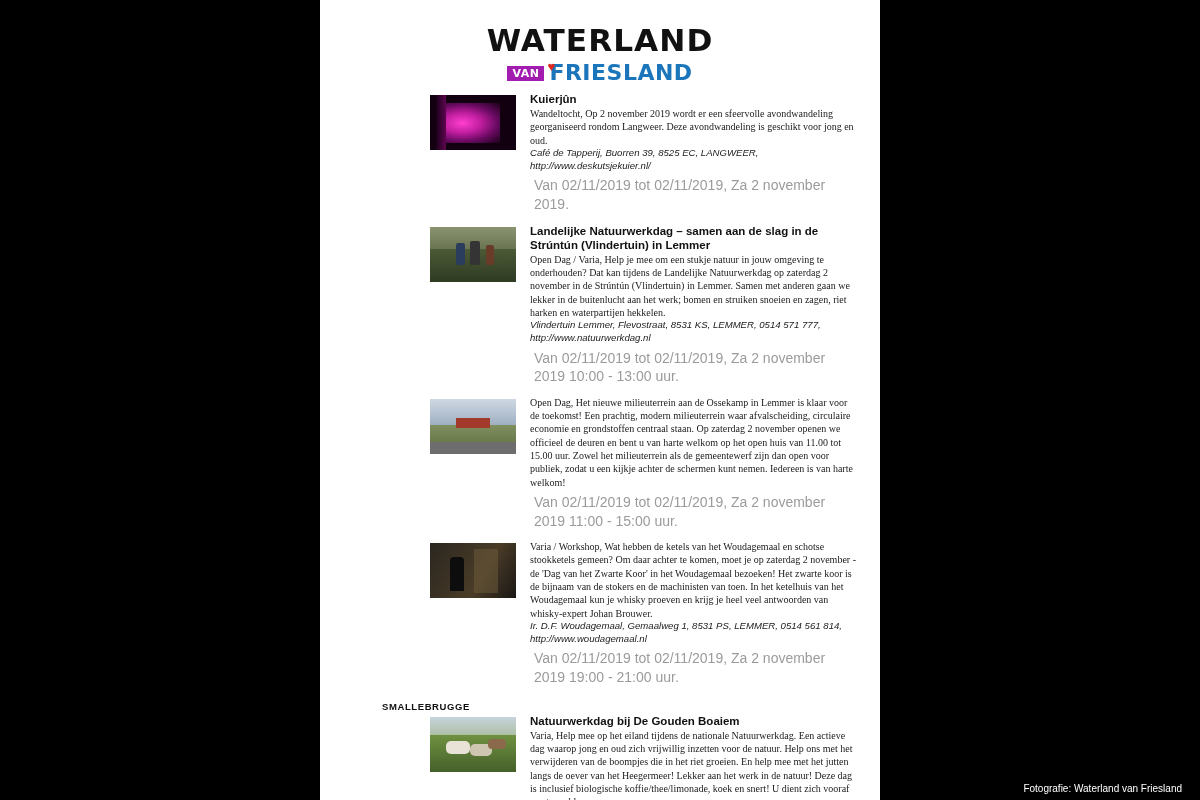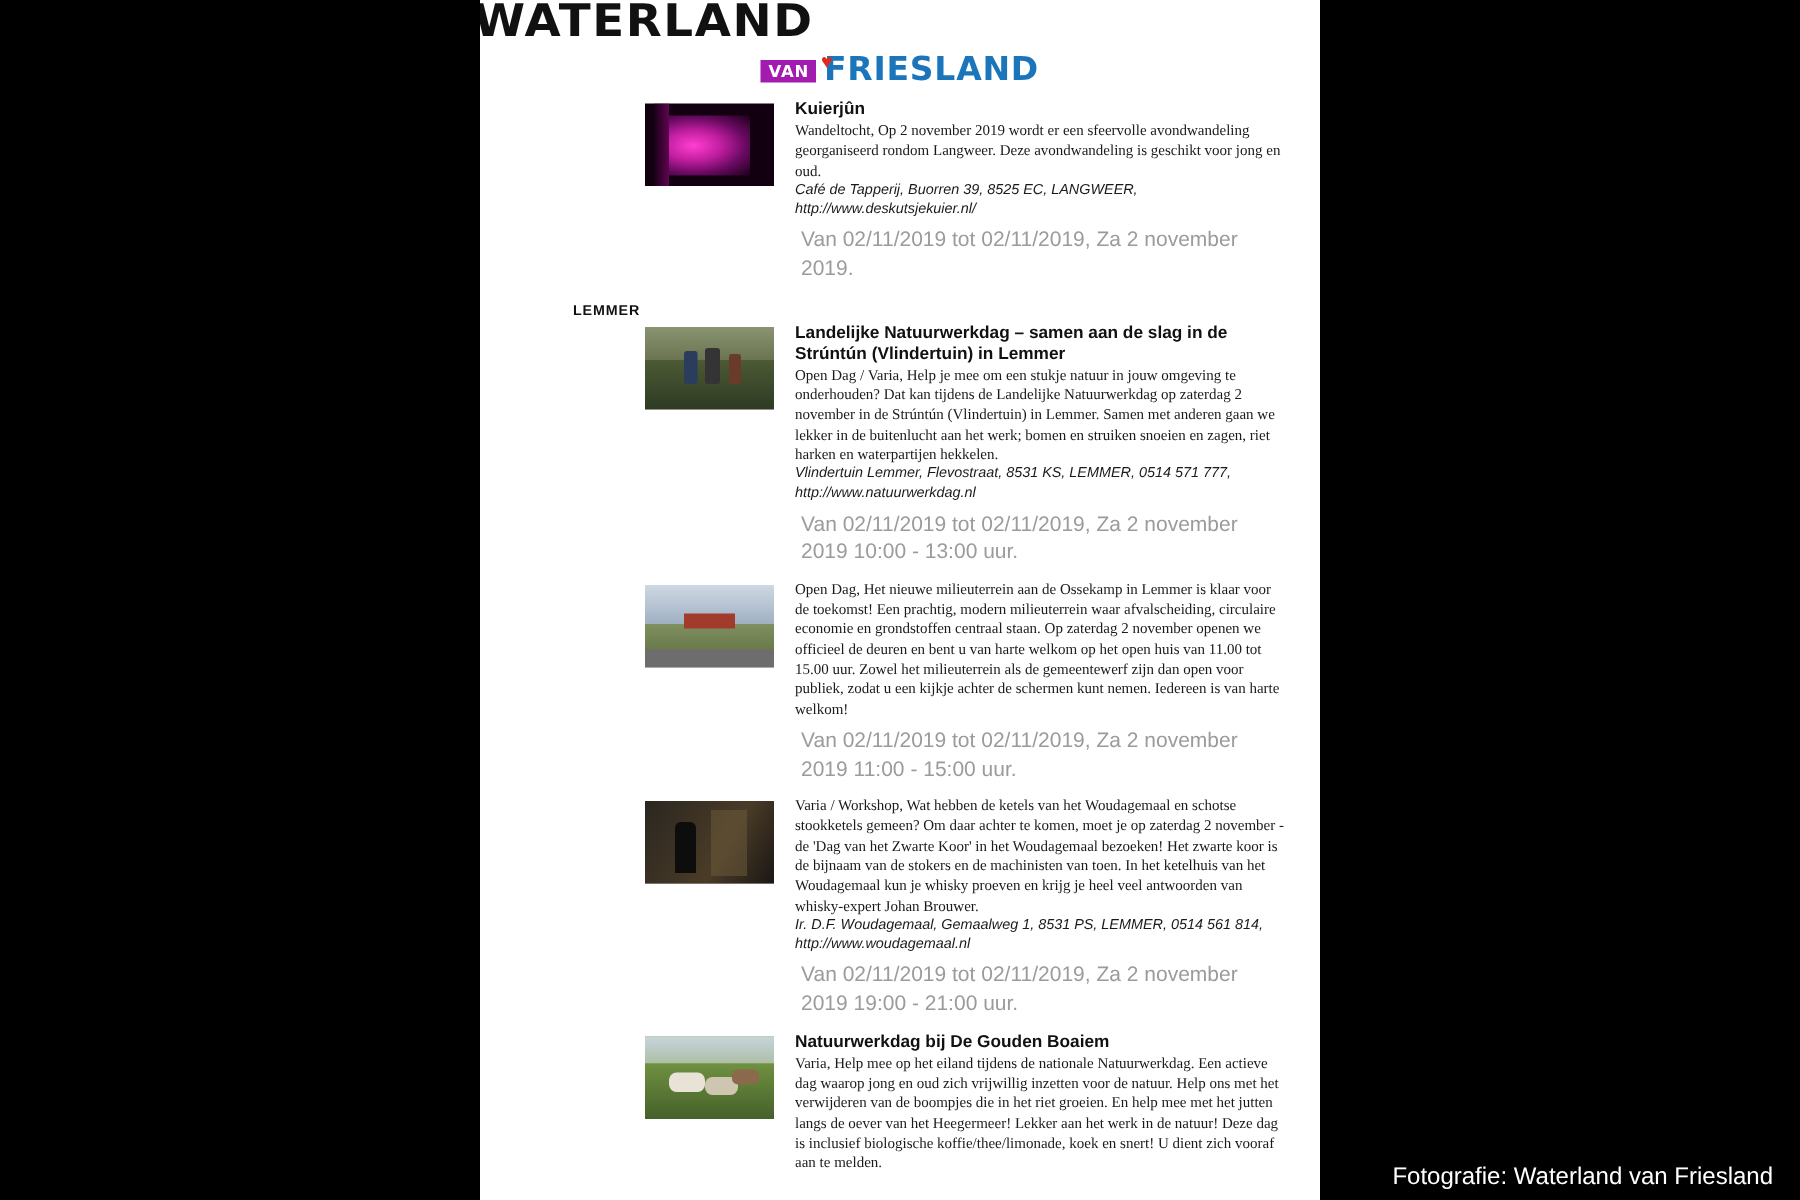--- a/index.html
+++ b/index.html
@@ -21,20 +21,22 @@
     position: absolute;
     left: 320px;
     top: 0px;
     width: 560px;
     height: 800px;
     background: #ffffff;
     overflow: hidden;
   }
   
   .logo-wrap {
+    text-align: center;
+    padding-top: 26px;
   }
   .logo-word {
     font-family: "DejaVu Sans", sans-serif;
     font-weight: bold;
     font-size: 30px;
     letter-spacing: 1px;
     color: #111111;
     line-height: 1;
     display: inline-block;
     transform: scaleX(1.04);
@@ -168,21 +170,21 @@
   .t5 .cow2 { position:absolute; left:40px; top:27px; width:22px; height:12px; background:#cfc6b2; border-radius:5px;}
   .t5 .cow3 { position:absolute; left:58px; top:22px; width:18px; height:10px; background:#8a6a4a; border-radius:4px;}
 
   
   .caption {
     position: absolute;
     right: 18px;
     bottom: 6px;
     color: #ffffff;
     font-family: "Liberation Sans", sans-serif;
-    font-size: 16px;
+    font-size: 10px;
   }
 </style>
 </head>
 <body>
 
 <div id="page">
   <div class="sheet">
 
     <div class="logo-wrap">
       <div class="logo-word">WATERLAND</div>
@@ -203,21 +205,20 @@
             <div class="glow"></div>
         </div>
         <div class="body">
           <div class="title">Kuierjûn</div>
           <p class="desc">Wandeltocht, Op 2 november 2019 wordt er een sfeervolle avondwandeling georganiseerd rondom Langweer. Deze avondwandeling is geschikt voor jong en oud.</p>
           <p class="addr">Café de Tapperij, Buorren 39, 8525 EC, LANGWEER, http://www.deskutsjekuier.nl/</p>
           <p class="dates">Van 02/11/2019 tot 02/11/2019, Za 2 november 2019.</p>
         </div>
       </div>
 
-      <div class="place-label">LEMMER</div>
 
       <div class="item">
         <div class="thumb t2">
           <div class="sky"></div>
             <div class="ground"></div>
           <div class="p1"></div>
             <div class="p2"></div>
             <div class="p3"></div>
         </div>
         <div class="body">
@@ -247,20 +248,21 @@
             <div class="door"></div>
             <div class="fig"></div>
         </div>
         <div class="body">
           <p class="desc">Varia / Workshop, Wat hebben de ketels van het Woudagemaal en schotse stookketels gemeen? Om daar achter te komen, moet je op zaterdag 2 november - de 'Dag van het Zwarte Koor' in het Woudagemaal bezoeken! Het zwarte koor is de bijnaam van de stokers en de machinisten van toen. In het ketelhuis van het Woudagemaal kun je whisky proeven en krijg je heel veel antwoorden van whisky-expert Johan Brouwer.</p>
           <p class="addr">Ir. D.F. Woudagemaal, Gemaalweg 1, 8531 PS, LEMMER, 0514 561 814, http://www.woudagemaal.nl</p>
           <p class="dates">Van 02/11/2019 tot 02/11/2019, Za 2 november 2019 19:00 - 21:00 uur.</p>
         </div>
       </div>
 
+      <div class="place-label">SMALLEBRUGGE</div>
 
       <div class="item">
         <div class="thumb t5">
           <div class="sky"></div>
             <div class="grass"></div>
           <div class="cow1"></div>
             <div class="cow2"></div>
             <div class="cow3"></div>
         </div>
         <div class="body">

